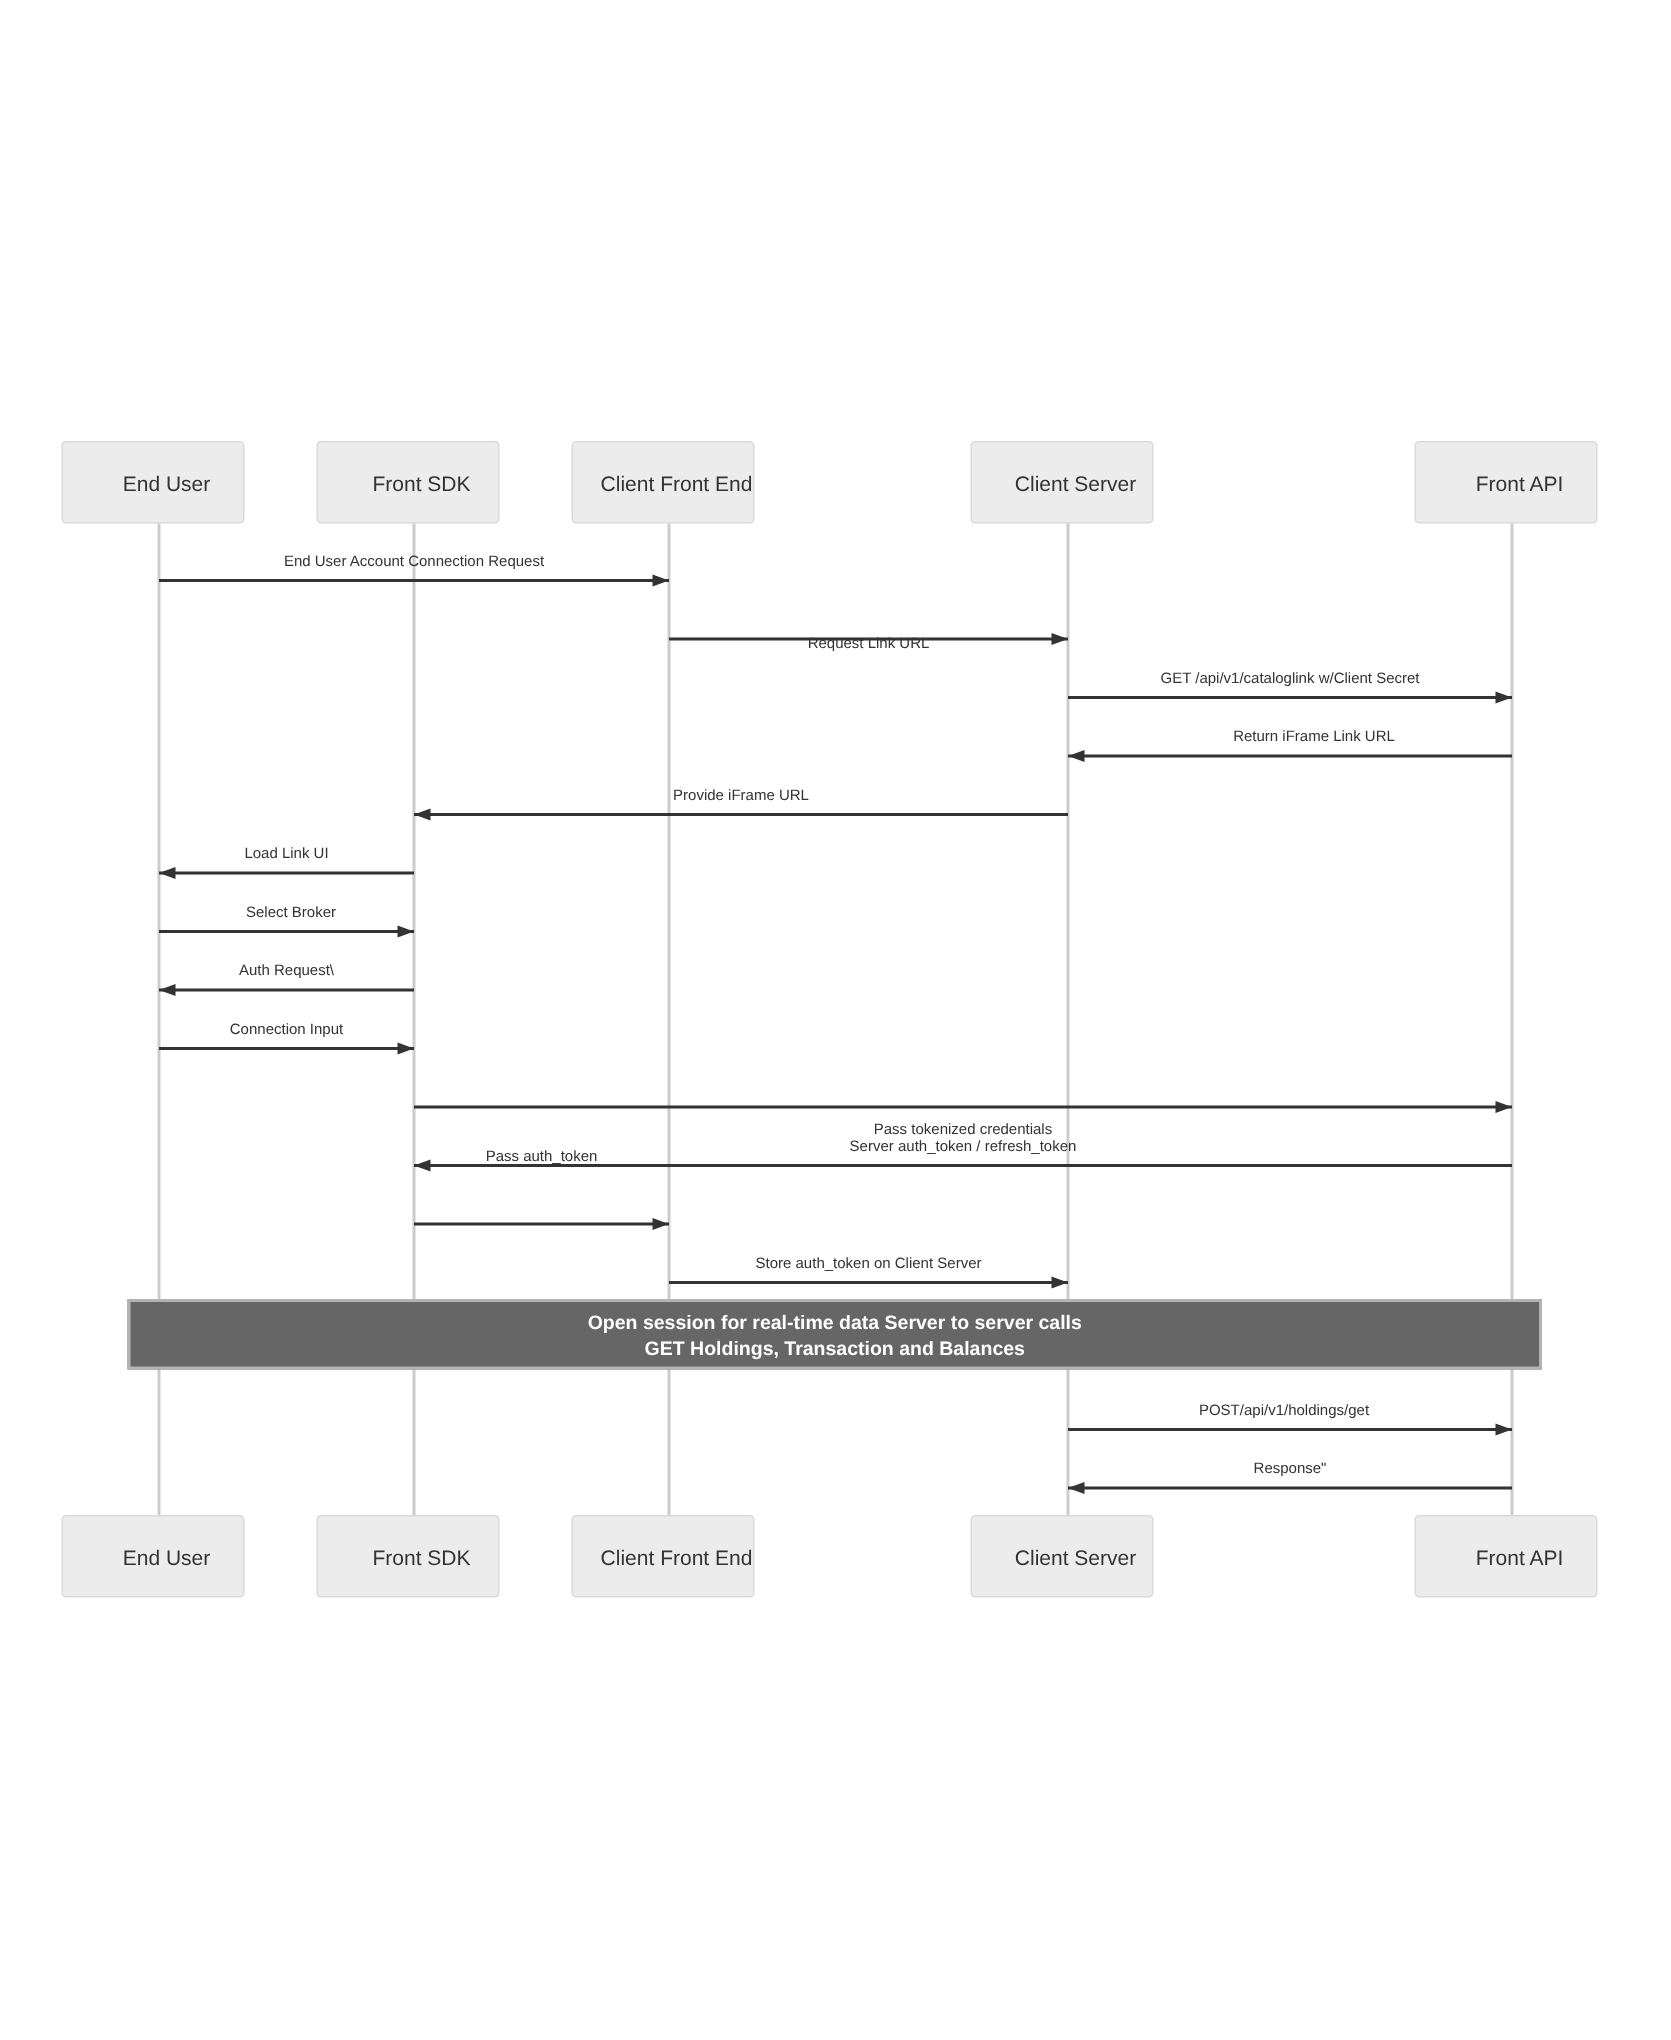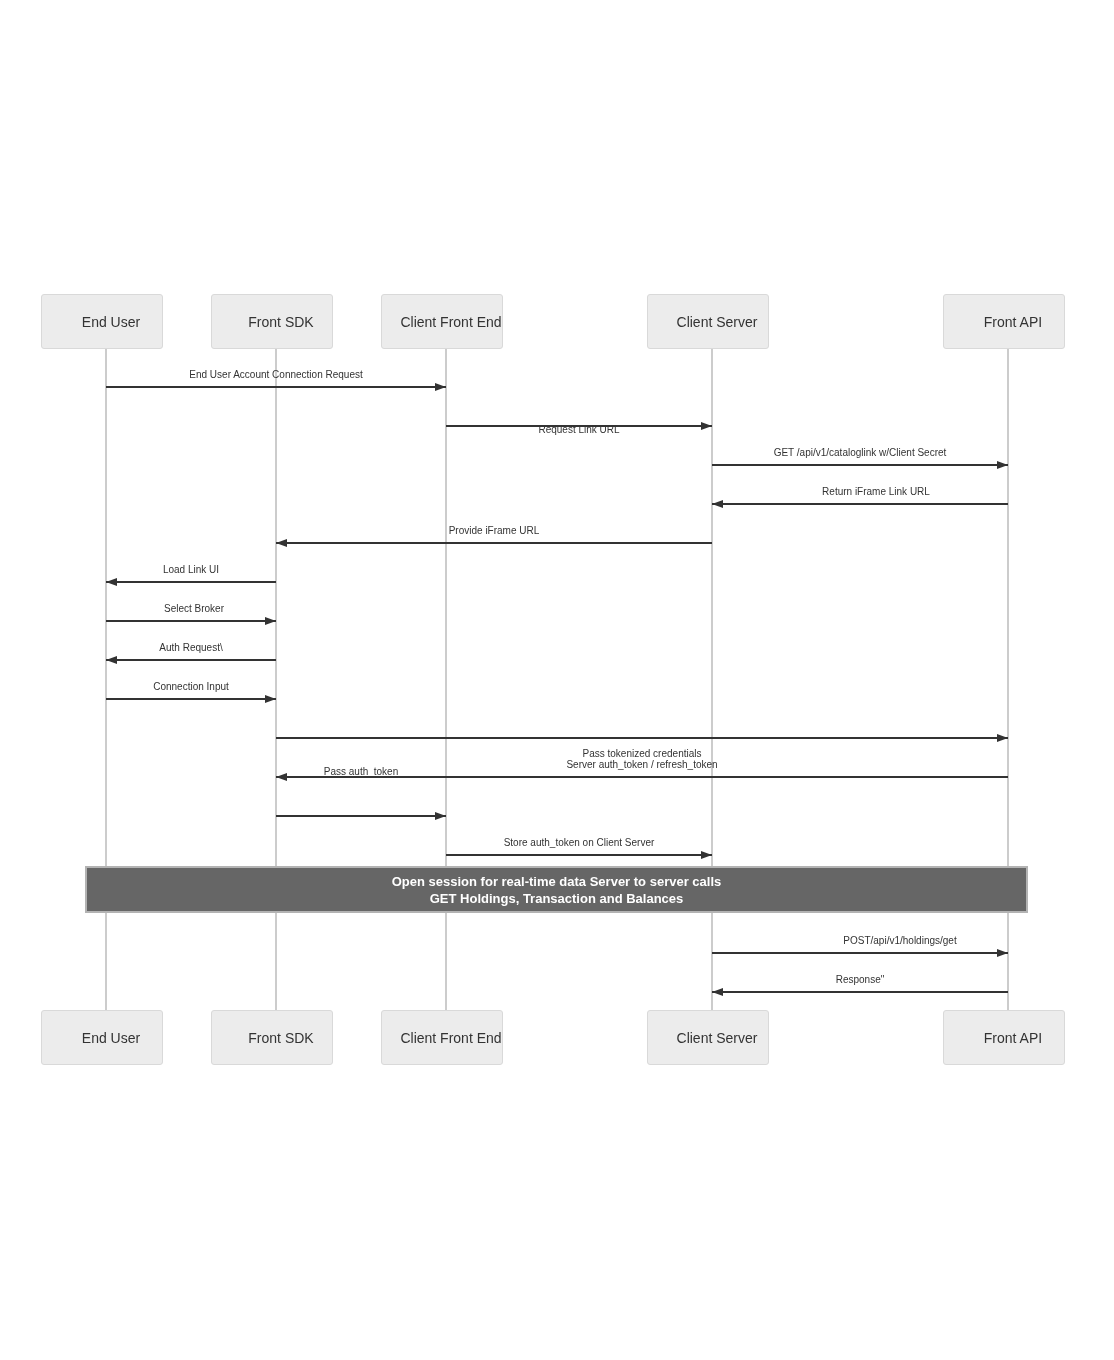--- a/index.html
+++ b/index.html
@@ -117,21 +117,21 @@
       <div class="arrowhead right" style="left: 997px; top: 733.5px;"></div>
       <div class="msg-label" style="left: 642px; top: 757px;">Server auth_token / refresh_token</div>
       <div class="msg-line" style="left: 276px; top: 776px; width: 732px;"></div>
       <div class="arrowhead left" style="left: 276px; top: 772.5px;"></div>
       <div class="msg-label" style="left: 361px; top: 764px;">Pass auth_token</div>
       <div class="msg-line" style="left: 276px; top: 815px; width: 170px;"></div>
       <div class="arrowhead right" style="left: 435px; top: 811.5px;"></div>
       <div class="msg-label" style="left: 579px; top: 835px;">Store auth_token on Client Server</div>
       <div class="msg-line" style="left: 446px; top: 854px; width: 266px;"></div>
       <div class="arrowhead right" style="left: 701px; top: 850.5px;"></div>
-      <div class="msg-label" style="left: 900px; top: 933px;">POST/api/v1/holdings/get</div>
+      <div class="msg-label" style="left: 856px; top: 933px;">POST/api/v1/holdings/get</div>
       <div class="msg-line" style="left: 712px; top: 952px; width: 296px;"></div>
       <div class="arrowhead right" style="left: 997px; top: 948.5px;"></div>
       <div class="msg-label" style="left: 860px; top: 972px;">Response"</div>
       <div class="msg-line" style="left: 712px; top: 991px; width: 296px;"></div>
       <div class="arrowhead left" style="left: 712px; top: 987.5px;"></div>
     </div>
   <div class="note">
     <div>Open session for real-time data Server to server calls</div>
     <div>GET Holdings, Transaction and Balances</div>
   </div>

